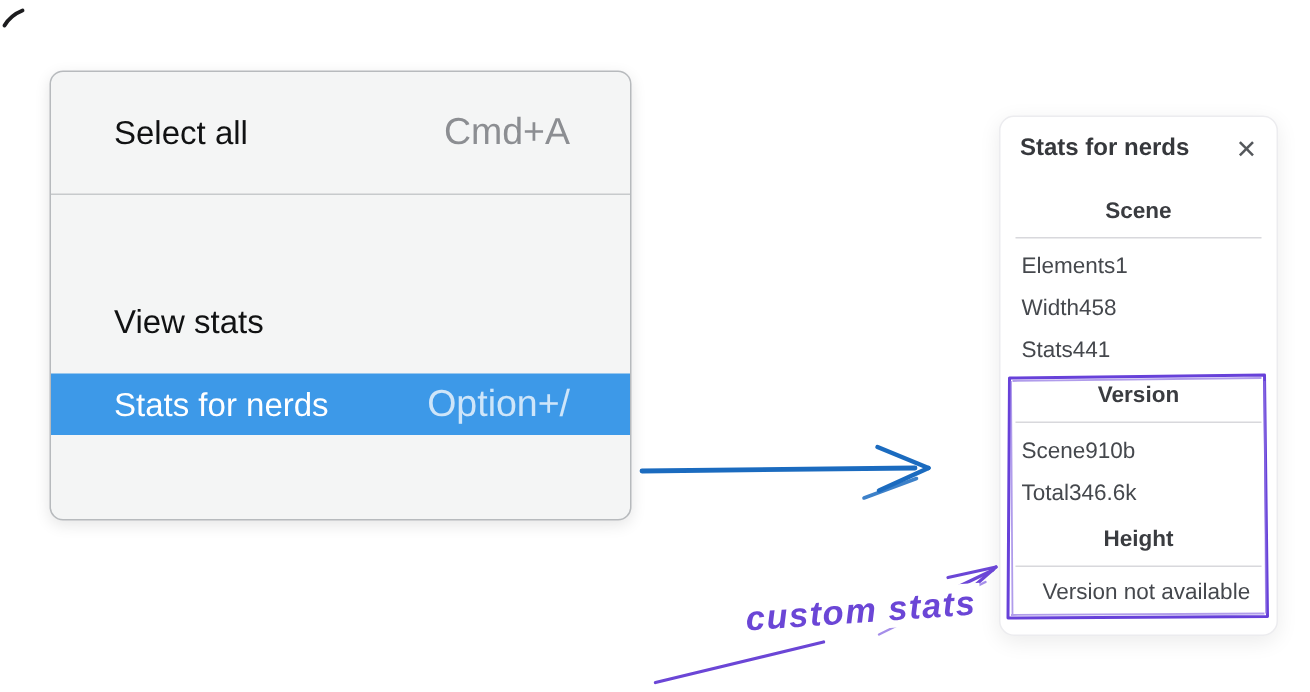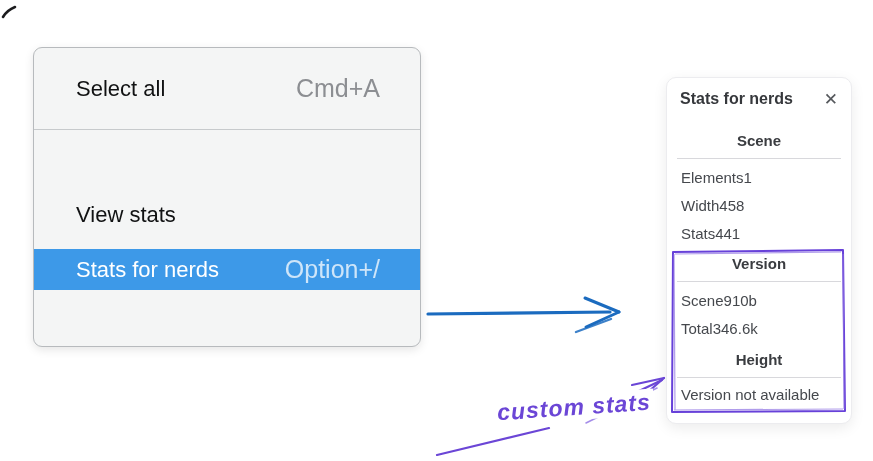--- a/index.html
+++ b/index.html
@@ -112,21 +112,21 @@
     border: none;
     border-top: 1px solid #d8d8dc;
     margin: 7px -4px 4px;
   }
   .stat-row {
     display: flex;
     justify-content: flex-start;
     align-items: center;
     height: 28px;
   }
-  .version-note { line-height: 20px; margin-top: 7px; }
+  .version-note { line-height: 20px; margin-top: 7px; margin-left: 14px; }
 
   
   .arrows {
     position: absolute;
     left: 0; top: 0;
     width: 873px; height: 461px;
     pointer-events: none;
   }
   .custom-stats-text {
     position: absolute;

